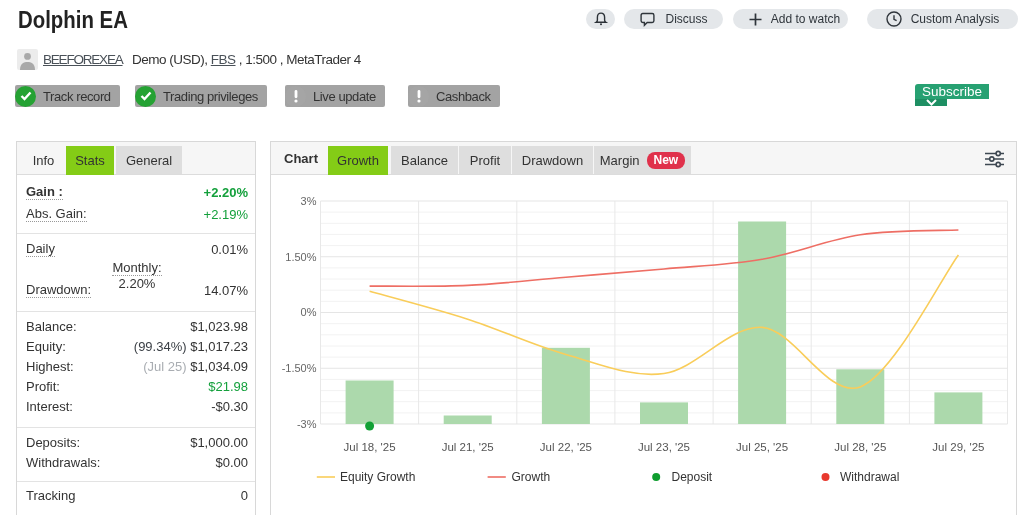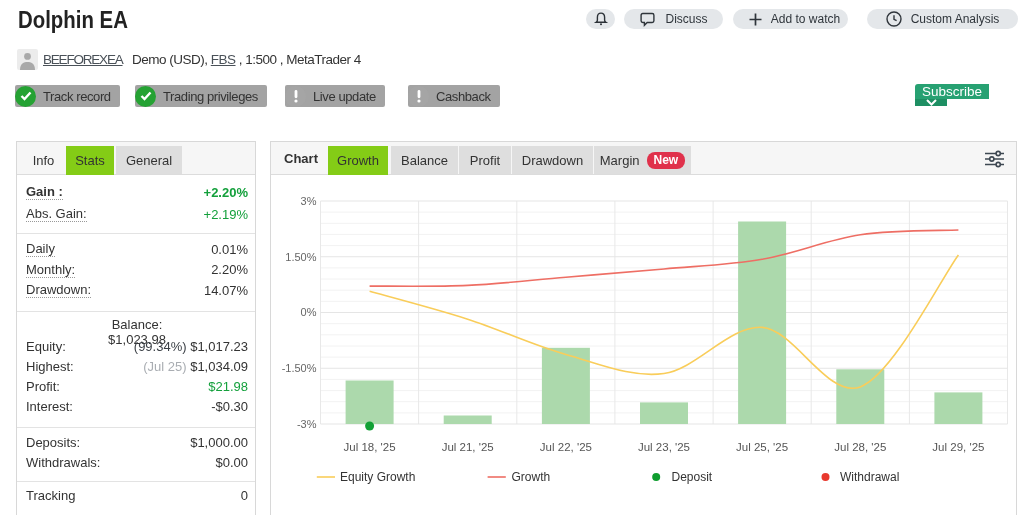--- a/index.html
+++ b/index.html
@@ -139,30 +139,30 @@
       </div>
     <div class="row" style="height:22px;">
         <span class="lbl dot">Abs. Gain:</span>
         <span class="green">+2.19%</span>
       </div>
     <div class="sep" style="margin-top:8px; margin-bottom:5px;"></div>
     <div class="row" style="height:20.5px;">
         <span class="lbl dot">Daily</span>
         <span>0.01%</span>
       </div>
-    <div class="row" style="height:20.5px;">
+    <div class="row" style="height:20.5px;flex-direction:column;">
         <span class="lbl dot">Monthly:</span>
         <span>2.20%</span>
       </div>
     <div class="row" style="height:20.5px;">
         <span class="lbl dot">Drawdown:</span>
         <span>14.07%</span>
       </div>
     <div class="sep" style="margin-top:10px; margin-bottom:5px;"></div>
-    <div class="row" style="height:20px;flex-direction:column;">
+    <div class="row" style="height:20px;">
         <span class="lbl">Balance:</span>
         <span>$1,023.98</span>
       </div>
     <div class="row" style="height:20px;">
         <span class="lbl">Equity:</span>
         <span><span class="dgray">(99.34%)</span> $1,017.23</span>
       </div>
     <div class="row" style="height:20px;">
         <span class="lbl">Highest:</span>
         <span><span class="gray2">(Jul 25)</span> $1,034.09</span>

